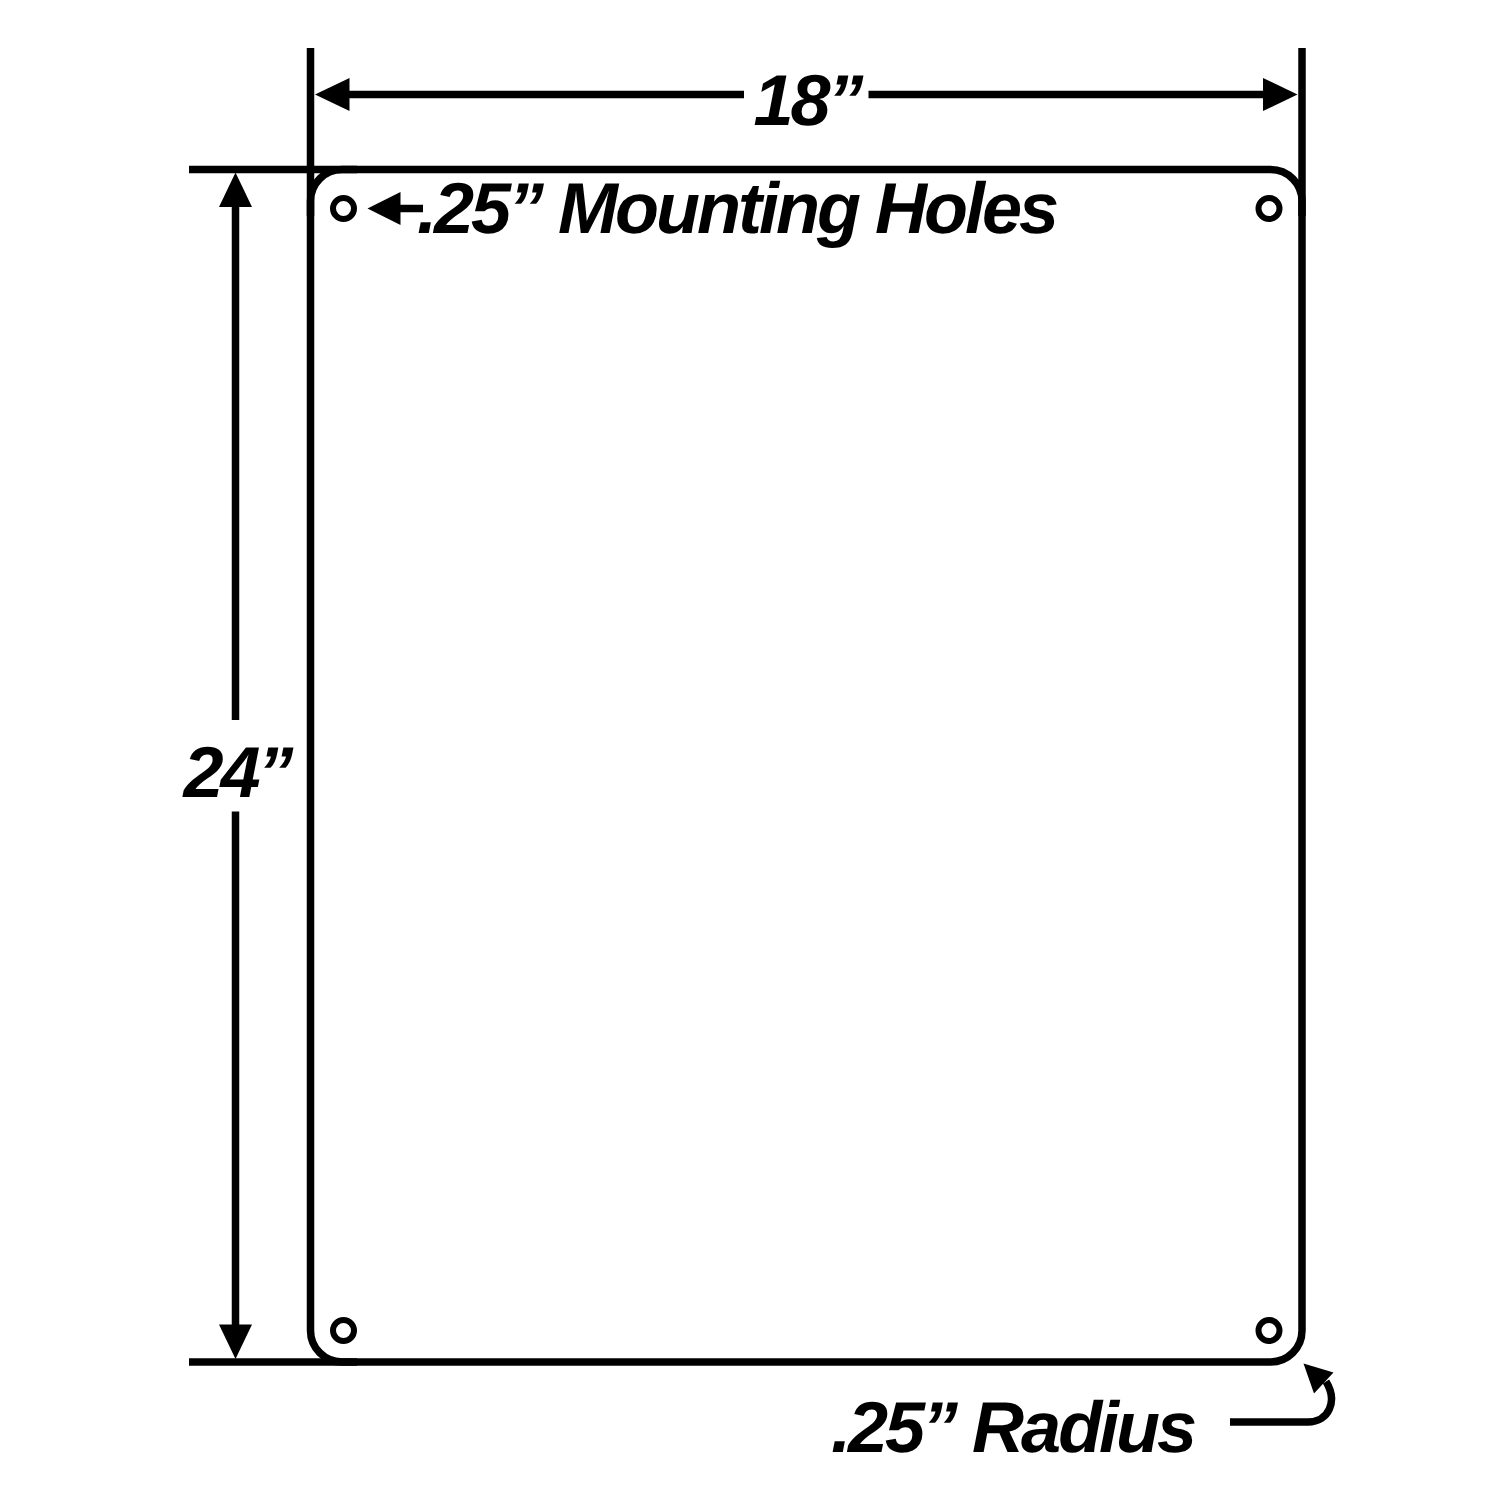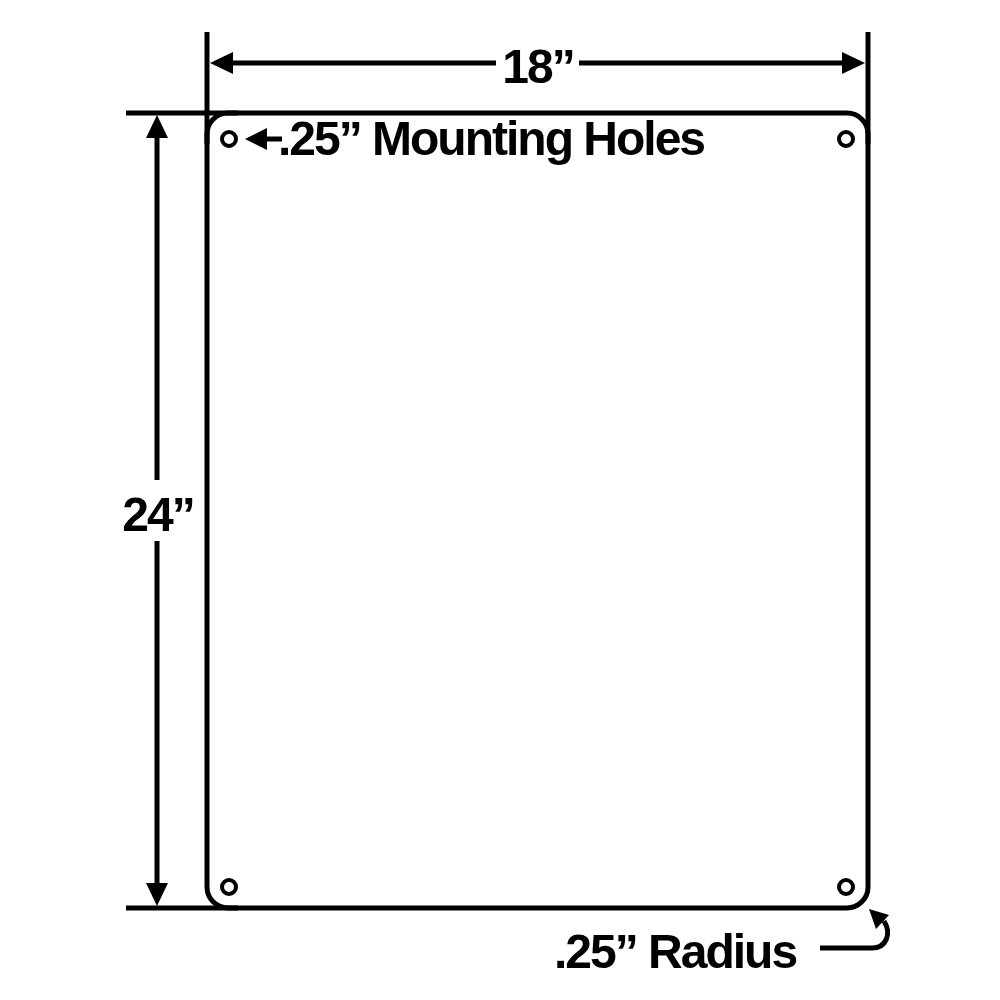--- a/index.html
+++ b/index.html
@@ -10,20 +10,21 @@
     margin: 0;
     padding: 0;
     background: var(--bg);
   }
   .stage {
     width: 1000px;
     height: 1000px;
     background: var(--bg);
     position: relative;
     overflow: hidden;
+    font-style: italic;
   }
   svg { display: block; }
   .ln {
     stroke: var(--ink);
     stroke-width: 5;
     fill: none;
   }
   .panel {
     stroke: var(--ink);
     stroke-width: 5;

